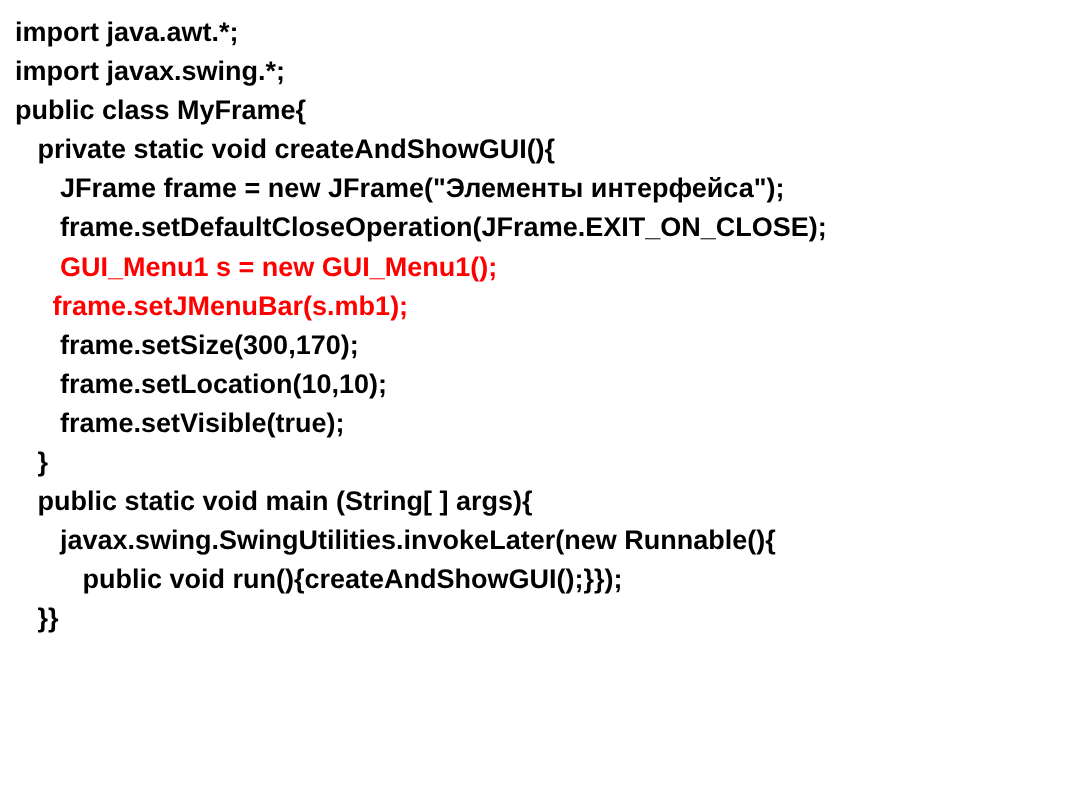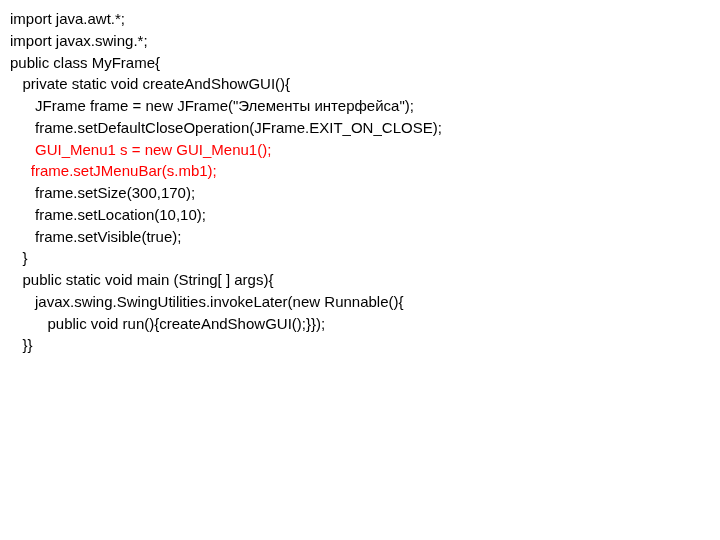--- a/index.html
+++ b/index.html
@@ -5,22 +5,22 @@
   html, body {
     margin: 0;
     padding: 0;
     width: 720px;
     height: 540px;
     background: #ffffff;
     overflow: hidden;
   }
   .code-block {
     font-family: Arial, Helvetica, sans-serif;
-    font-size: 15px;
-    font-weight: normal;
+    font-size: 18px;
+    font-weight: bold;
     line-height: 1.45;
     color: #000000;
     padding: 8px 10px;
     white-space: pre;
   }
   .red { color: #ff0000; }
 </style>
 </head>
 <body>
 

